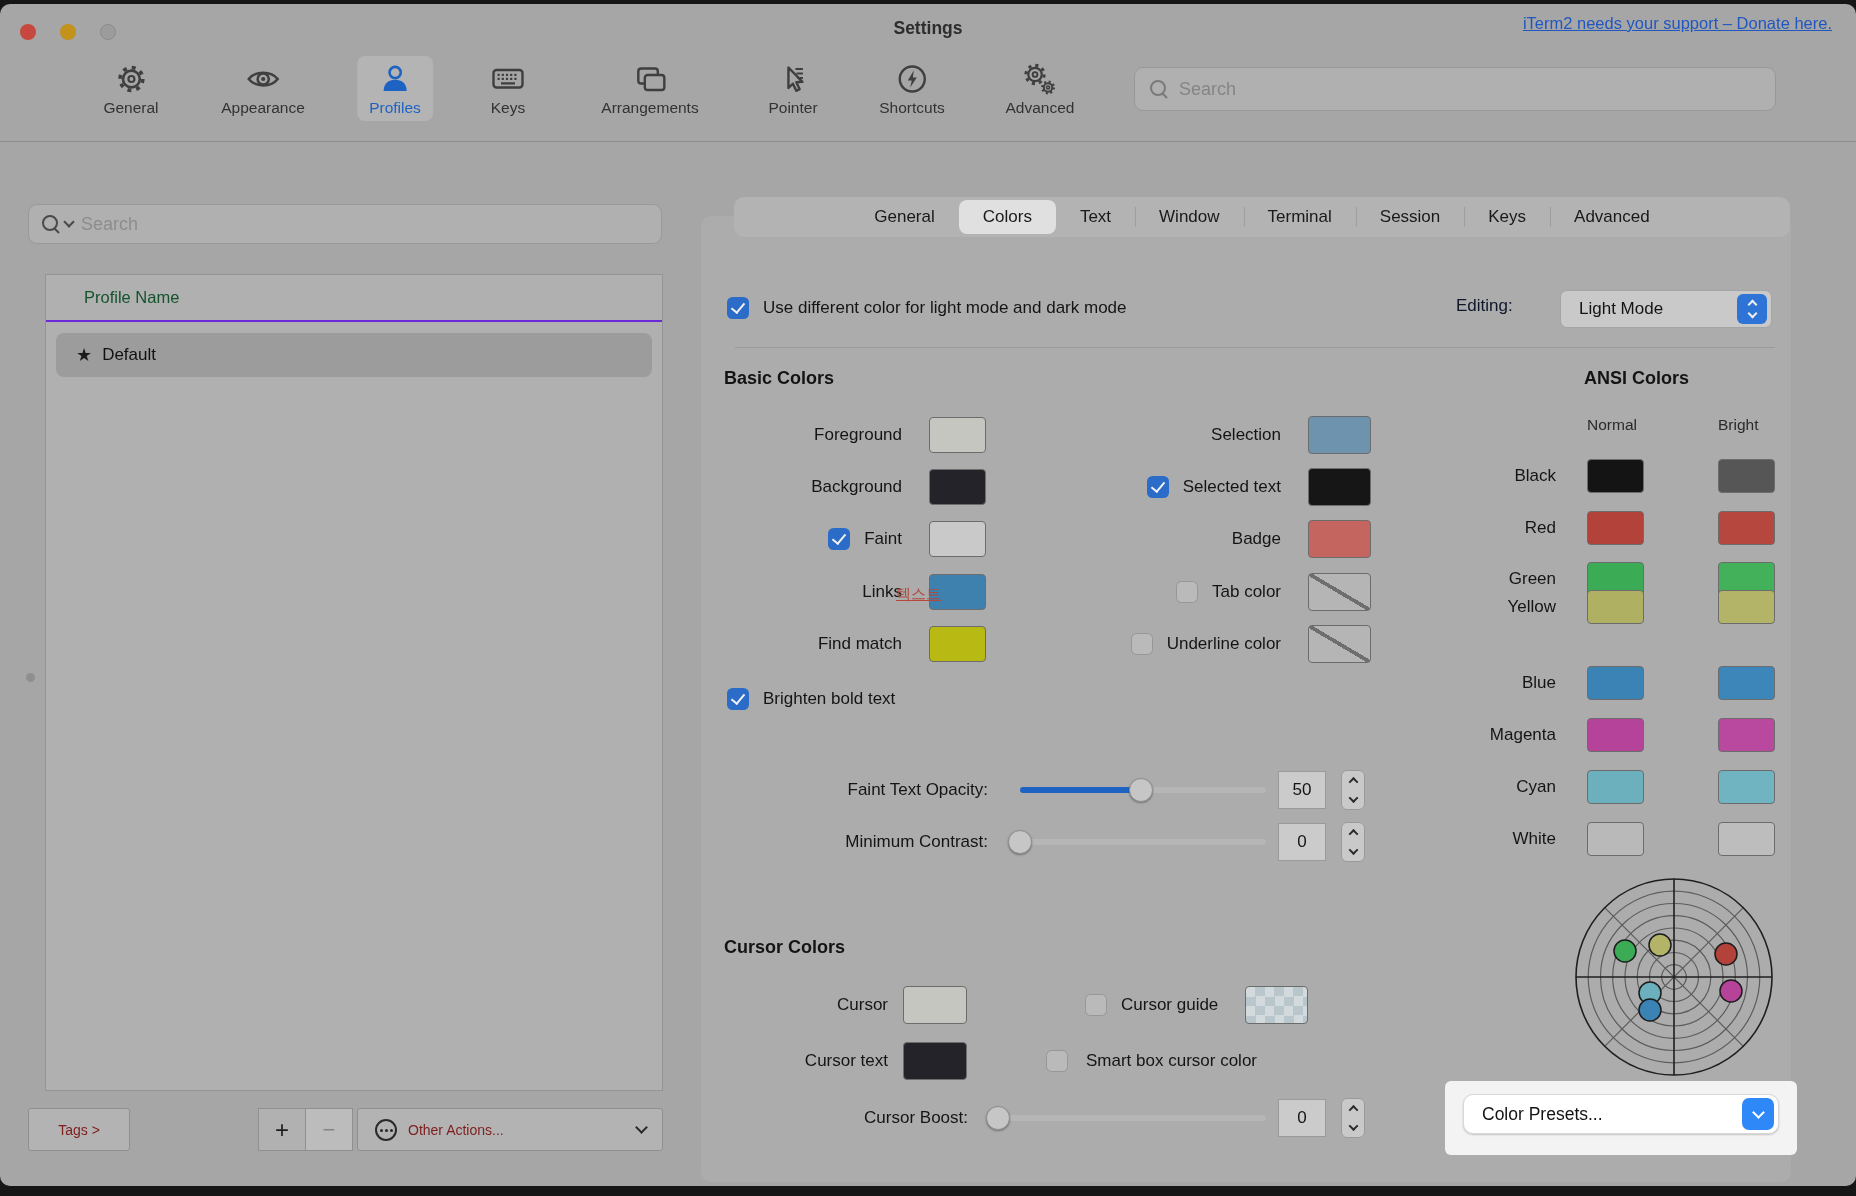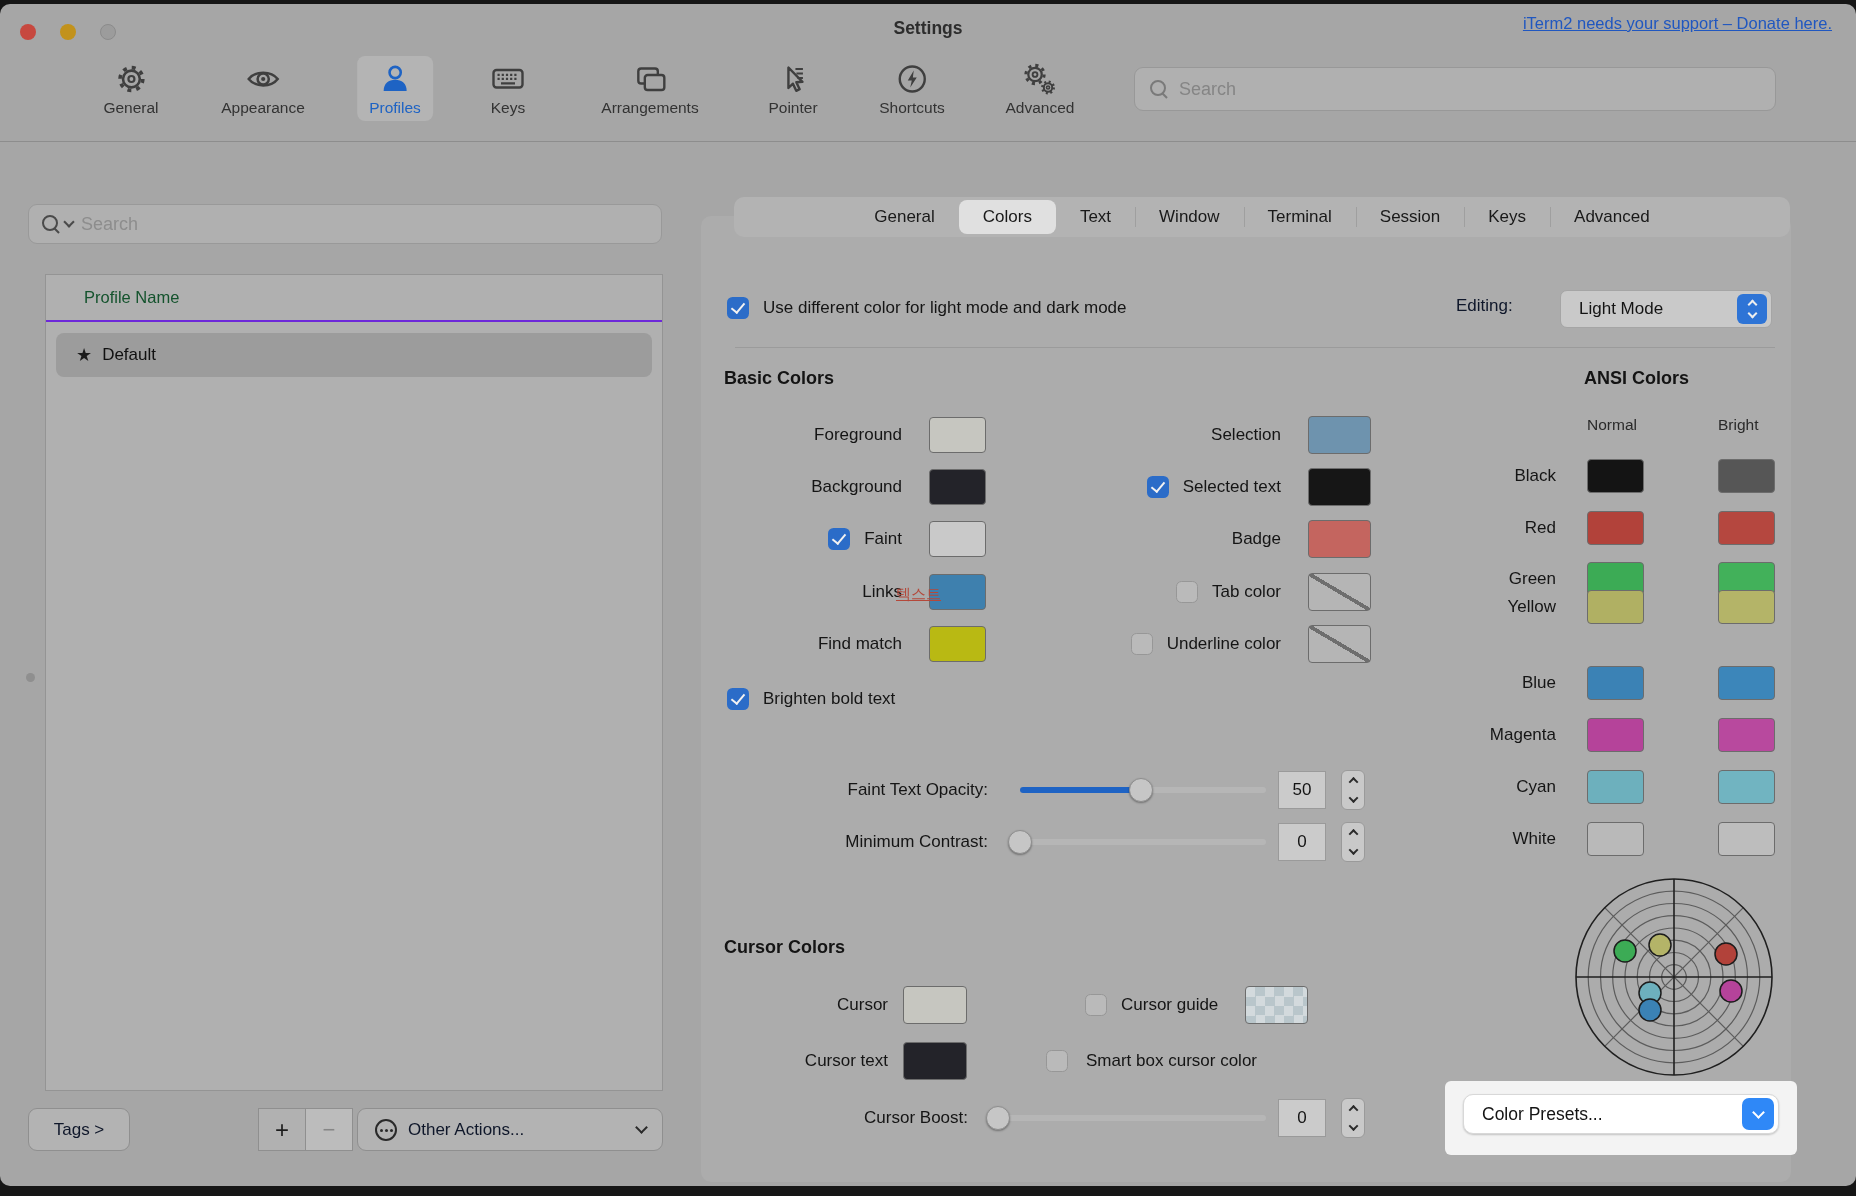--- a/index.html
+++ b/index.html
@@ -54,22 +54,22 @@
   .plist { position:absolute; top:270px; left:45px; width:618px; height:817px;
            background:#b0b0b0; border:1px solid #949494; }
   .plist-header { height:47px; border-bottom:2px solid #6d28d9; display:flex; align-items:center;
                   padding-left:38px; font-size:16.5px; color:#14532d; }
   .prow { position:absolute; left:10px; right:10px; top:58px; height:44px; border-radius:8px;
           background:#9c9c9c; display:flex; align-items:center; padding-left:20px; gap:10px; }
   .prow .star { font-size:18px; color:#1b1b1b; }
   .prow .nm { font-size:17px; color:#111; }
   .edge-dot { position:absolute; top:669px; left:26px; width:9px; height:9px; border-radius:50%;
               background:#8f8f8f; }
-  .btn { background:#b3b3b3; border:1px solid #8f8f8f; border-radius:9px;
-         font-size:17px; color:#0f172a; display:flex; align-items:center; justify-content:center; }
+  .btn { background:#b3b3b3; border:1px solid #8f8f8f; border-radius:3px;
+         font-size:14px; color:#7f1d1d; display:flex; align-items:center; justify-content:center; }
   .btn-tags { position:absolute; top:1104px; left:28px; width:102px; height:43px; }
   .pm-group { position:absolute; top:1104px; left:258px; width:95px; height:43px;
               border:1px solid #8f8f8f; display:flex; }
   .pm-plus { width:47px; background:#b1b1b1; border-right:1px solid #8f8f8f;
              display:flex; align-items:center; justify-content:center; font-size:24px; color:#1c1c1c; }
   .pm-minus { flex:1; background:#bcbcbc; display:flex; align-items:center; justify-content:center;
               font-size:22px; color:#868686; }
   .btn-other { position:absolute; top:1104px; left:357px; width:306px; height:43px;
                justify-content:flex-start; padding:0 16px; gap:10px; }
   .oa-icon { position:relative; width:24px; height:24px; flex:0 0 auto; }

